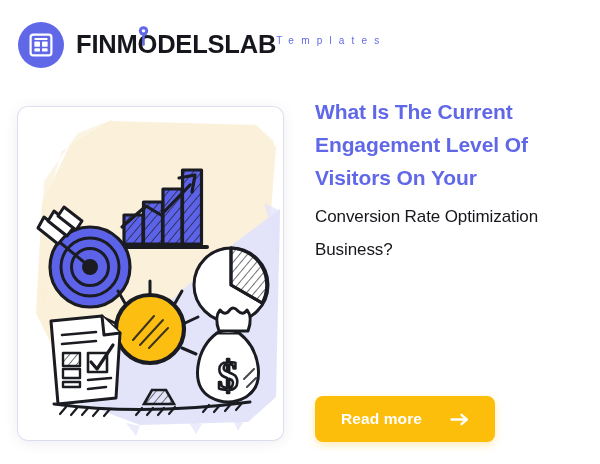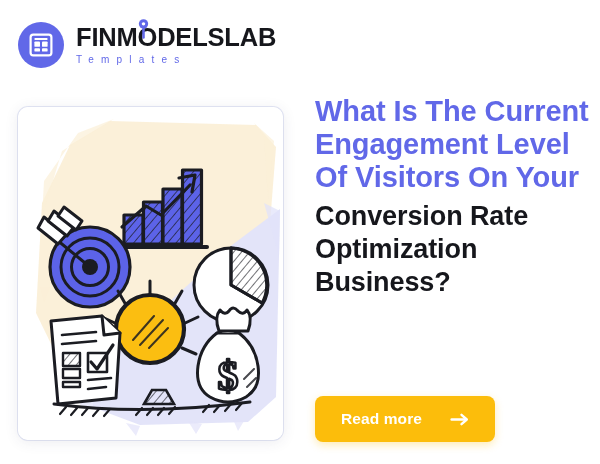--- a/index.html
+++ b/index.html
@@ -37,21 +37,21 @@
     height: 46px;
     border-radius: 50%;
     background: #6168e8;
     display: flex;
     align-items: center;
     justify-content: center;
     flex: 0 0 auto;
   }
   #brand-words {
     display: flex;
-    flex-direction: column;
+    flex-direction: row;
     justify-content: center;
     line-height: 1;
   }
   .brand-name-row {
     position: relative;
     display: inline-block;
   }
   #brand-name {
     font-size: 25.5px;
     font-weight: bold;
@@ -99,31 +99,31 @@
 
   
   #copy {
     position: absolute;
     left: 315px;
     top: 95px;
     width: 276px;
   }
   #headline-primary {
     margin: 0;
-    font-size: 29px;
+    font-size: 21px;
     line-height: 33px;
     font-weight: bold;
     color: #6168e8;
     letter-spacing: -0.1px;
   }
   #headline-secondary {
     margin: 6px 0 0 0;
-    font-size: 27px;
+    font-size: 17px;
     line-height: 33px;
-    font-weight: bold;
+    font-weight: normal;
     color: #16171c;
     letter-spacing: -0.1px;
   }
 
   
   #cta-button {
     position: absolute;
     left: 315px;
     top: 396px;
     width: 180px;

